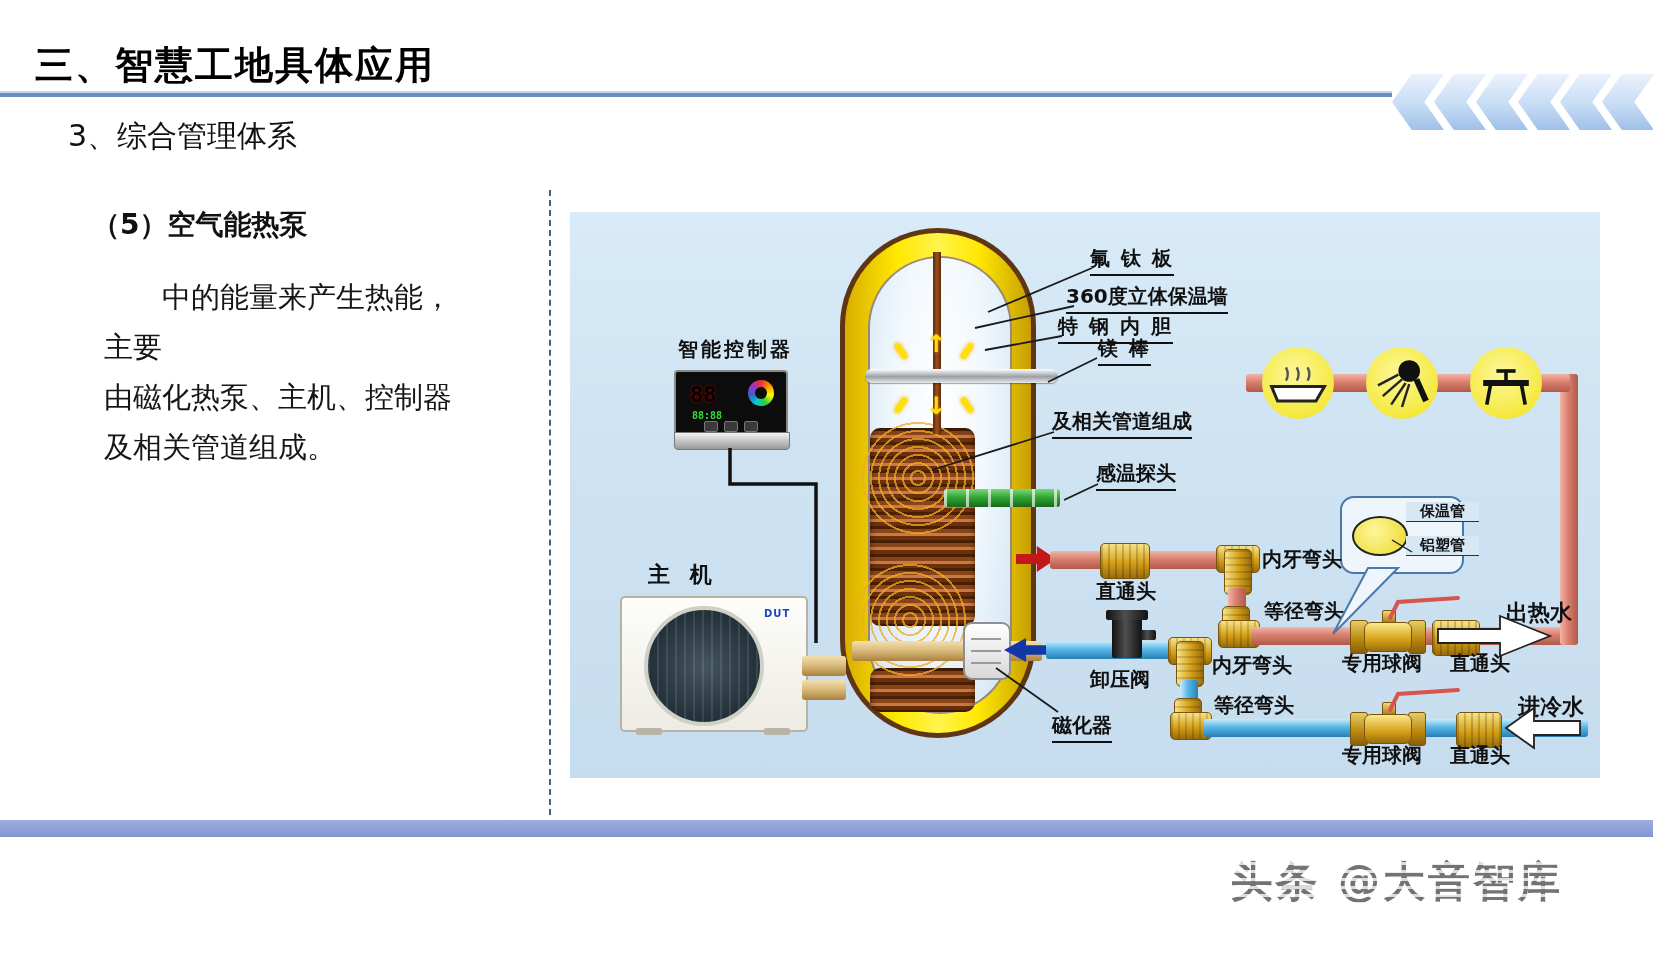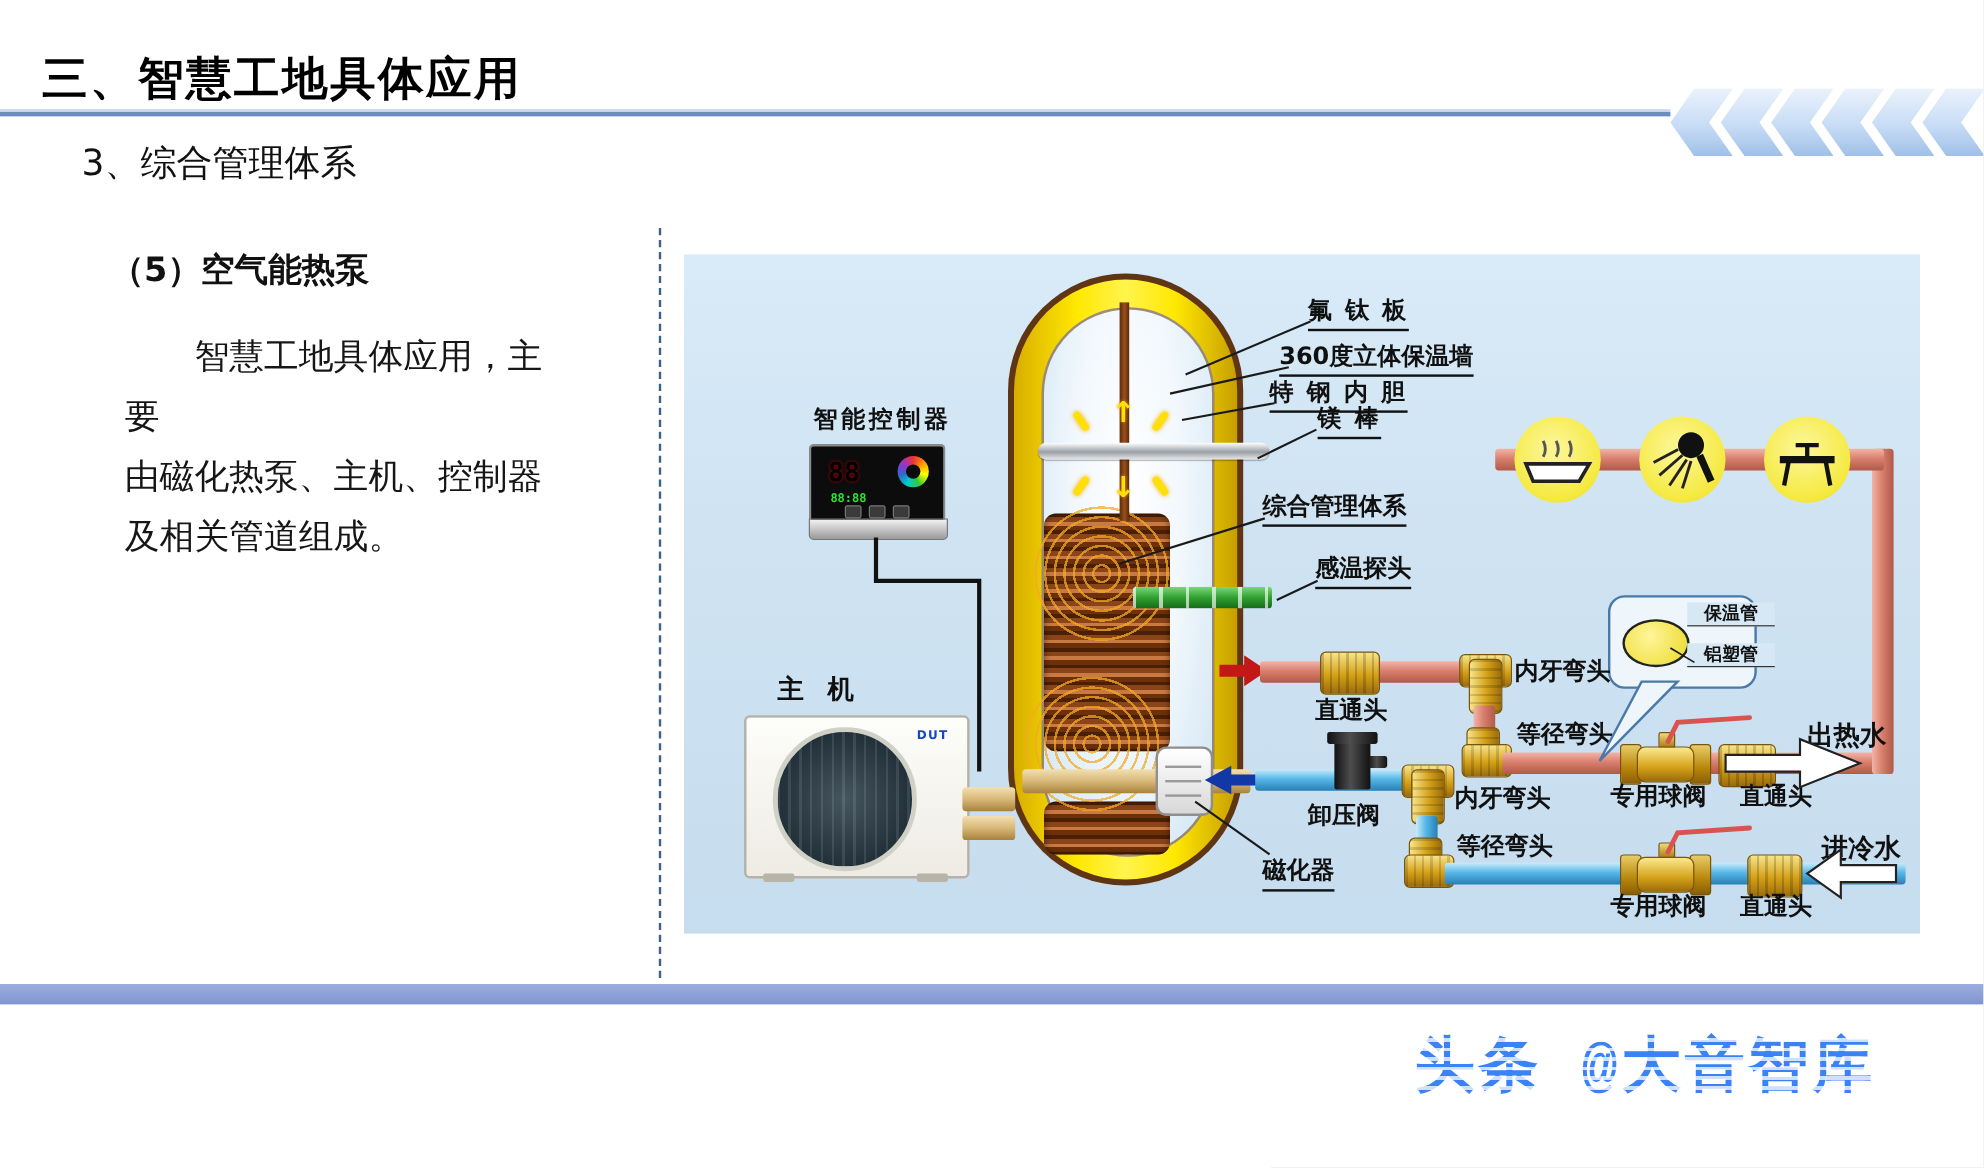--- a/index.html
+++ b/index.html
@@ -128,23 +128,23 @@
   .bubble{position:absolute;left:1340px;top:496px;width:120px;height:74px;border-radius:14px;
           background:#eef6fc;border:2.5px solid #4a78a8;}
   .bub-ellipse{position:absolute;left:1352px;top:516px;width:52px;height:36px;border-radius:50%;
                background:radial-gradient(circle at 40% 35%,#fff59a,#ead927);border:2px solid #222;}
   .bub-lbl{position:absolute;font-size:15px;font-weight:bold;background:#d7e8f5;border-bottom:1.5px solid #333;
            padding:0 14px;white-space:nowrap;}
 
   
   .footer-bar{position:absolute;left:0;top:820px;width:1653px;height:17px;
               background:linear-gradient(180deg,#9cadde,var(--footer-bar,#8b9fd8) 60%,#8095cf);}
-  .watermark{position:absolute;right:90px;top:854px;font-size:50px;font-weight:bold;color:#3b82f6;letter-spacing:3px;
+  .watermark{position:absolute;right:90px;top:854px;font-size:42px;font-weight:bold;color:#737373;letter-spacing:3px;
              -webkit-mask-image:repeating-linear-gradient(0deg,#000 0 5px,rgba(0,0,0,.25) 5px 8px);
-             mask-image:repeating-linear-gradient(0deg,#000 0 5px,rgba(0,0,0,.25) 5px 8px);font-family:Liberation Mono, monospace;}
+             mask-image:repeating-linear-gradient(0deg,#000 0 5px,rgba(0,0,0,.25) 5px 8px);}
 
   svg.overlay{position:absolute;left:0;top:0;pointer-events:none;}
 </style>
 </head>
 <body>
 
 <div class="slide">
 
   <div class="title">三、智慧工地具体应用</div>
   <div class="title-rule"></div>
@@ -153,21 +153,21 @@
     <div class="chev" style="left:1434px"></div>
     <div class="chev" style="left:1476px"></div>
     <div class="chev" style="left:1518px"></div>
     <div class="chev" style="left:1560px"></div>
     <div class="chev" style="left:1602px"></div>
   </div>
 
   <div class="h1">3、综合管理体系</div>
   <div class="h3">（5）空气能热泵</div>
   <div class="para">
-    <div>智慧工地具体应用，主要</div>
+    <div>中的能量来产生热能，主要</div>
     <div>由磁化热泵、主机、控制器</div>
     <div>及相关管道组成。</div>
   </div>
   <div class="vsep"></div>
 
   <div class="panel"></div>
 
   <div class="tank-outer"></div>
   <div class="tank-yellow"></div>
   <div class="tank-inner"></div>
@@ -276,21 +276,21 @@
 
   <div class="bubble"></div>
   <div class="bub-ellipse"></div>
   <div class="bub-lbl" style="left:1406px;top:502px">保温管</div>
   <div class="bub-lbl" style="left:1406px;top:536px">铝塑管</div>
 
   <div class="lbl ul" style="left:1090px;top:245px;letter-spacing:2px">氟 钛 板</div>
   <div class="lbl ul" style="left:1066px;top:283px">360度立体保温墙</div>
   <div class="lbl ul" style="left:1058px;top:313px;letter-spacing:2px">特 钢 内 胆</div>
   <div class="lbl ul" style="left:1098px;top:335px;letter-spacing:2px">镁 棒</div>
-  <div class="lbl ul" style="left:1052px;top:408px">综合管理体系</div>
+  <div class="lbl ul" style="left:1052px;top:408px">及相关管道组成</div>
   <div class="lbl ul" style="left:1096px;top:460px">感温探头</div>
   <div class="lbl ul" style="left:1052px;top:712px">磁化器</div>
 
   <div class="lbl" style="left:1096px;top:578px">直通头</div>
   <div class="lbl" style="left:1262px;top:546px">内牙弯头</div>
   <div class="lbl" style="left:1264px;top:598px">等径弯头</div>
   <div class="lbl" style="left:1342px;top:650px">专用球阀</div>
   <div class="lbl" style="left:1450px;top:650px">直通头</div>
   <div class="lbl big" style="left:1506px;top:598px">出热水</div>
 

